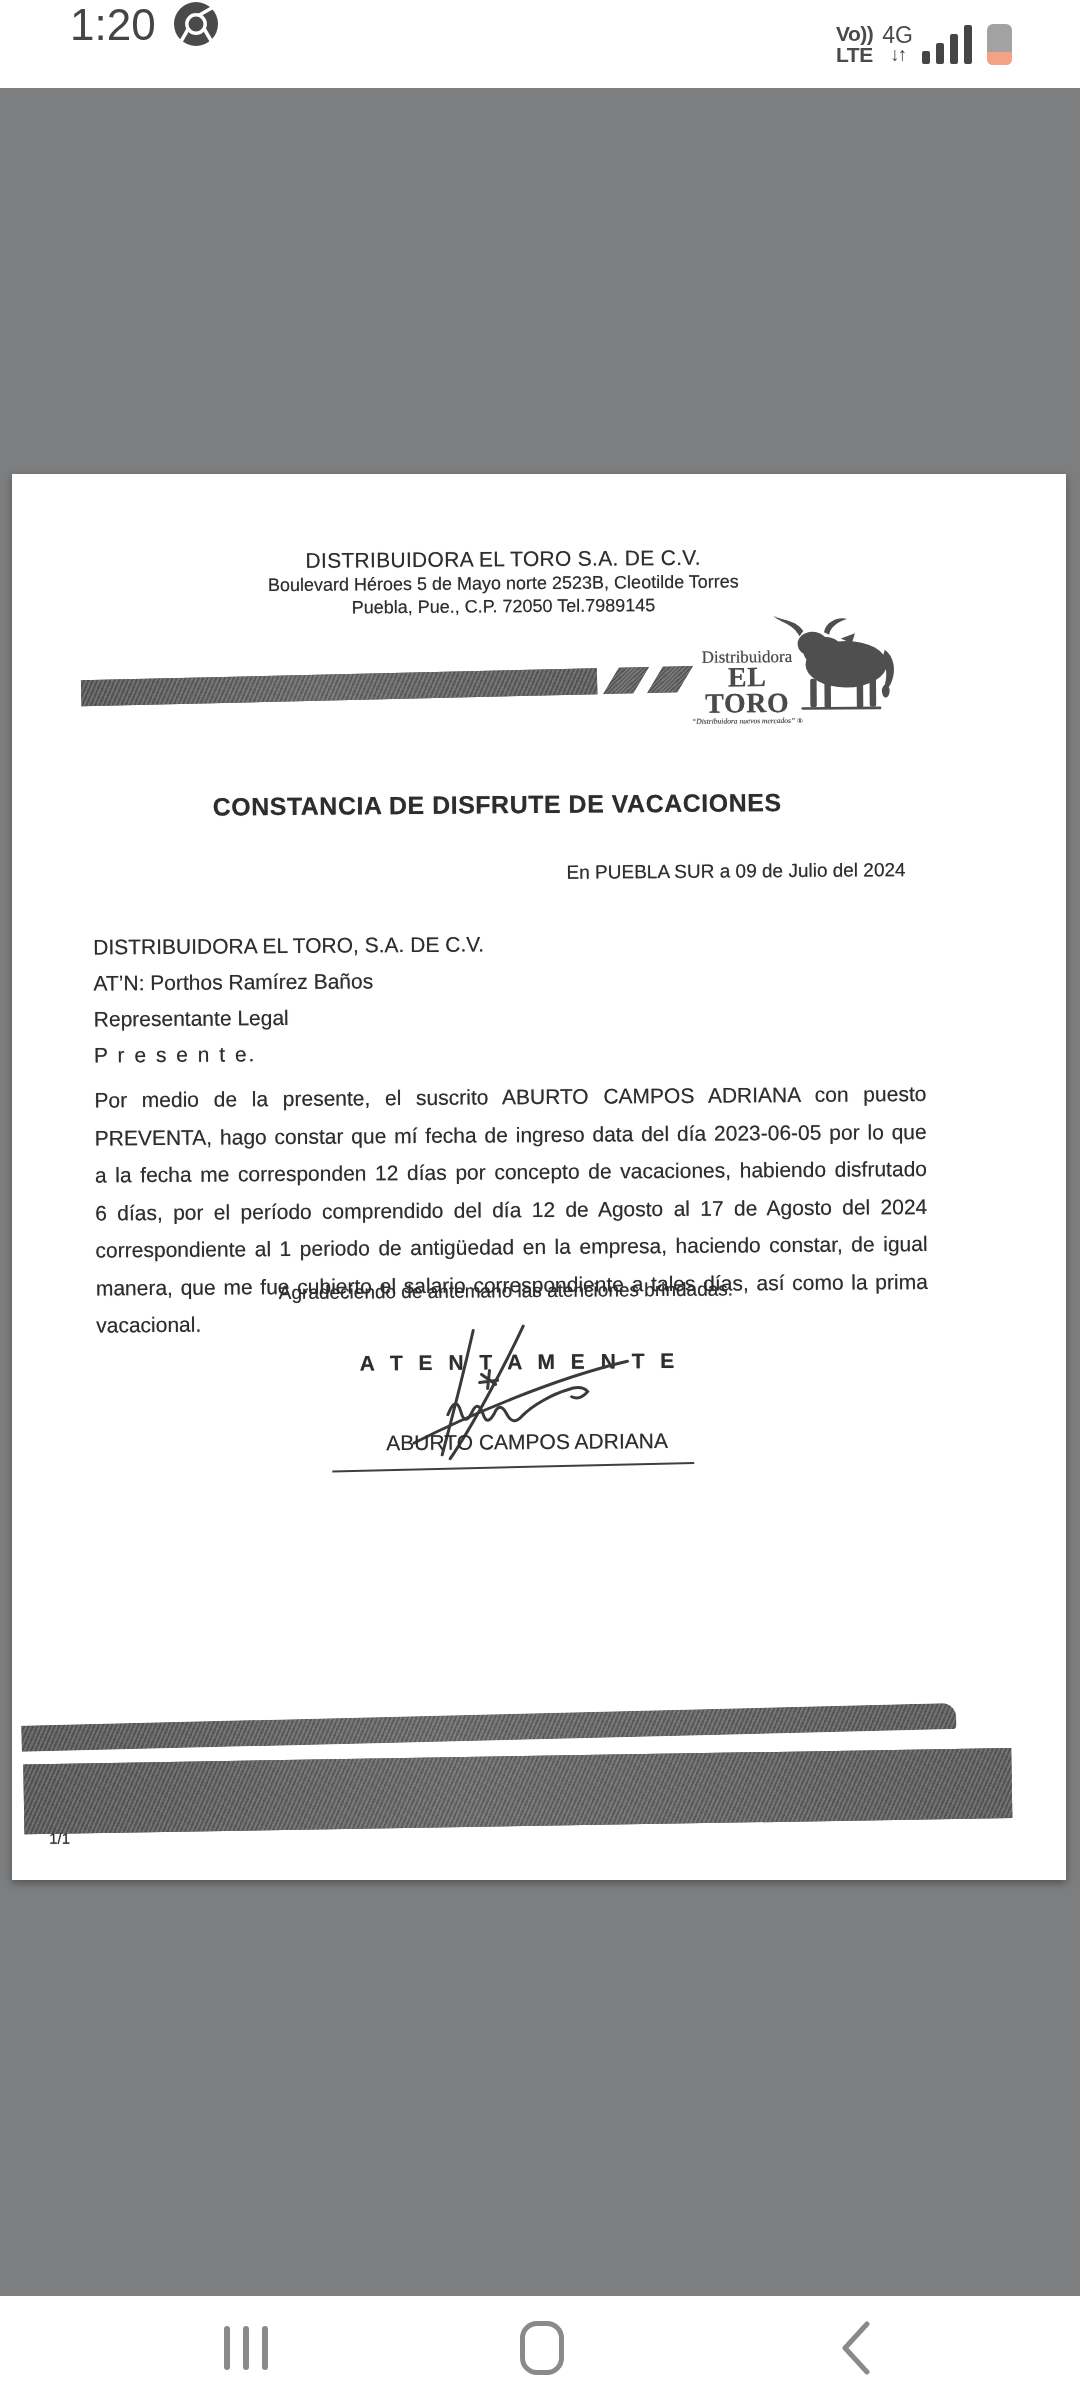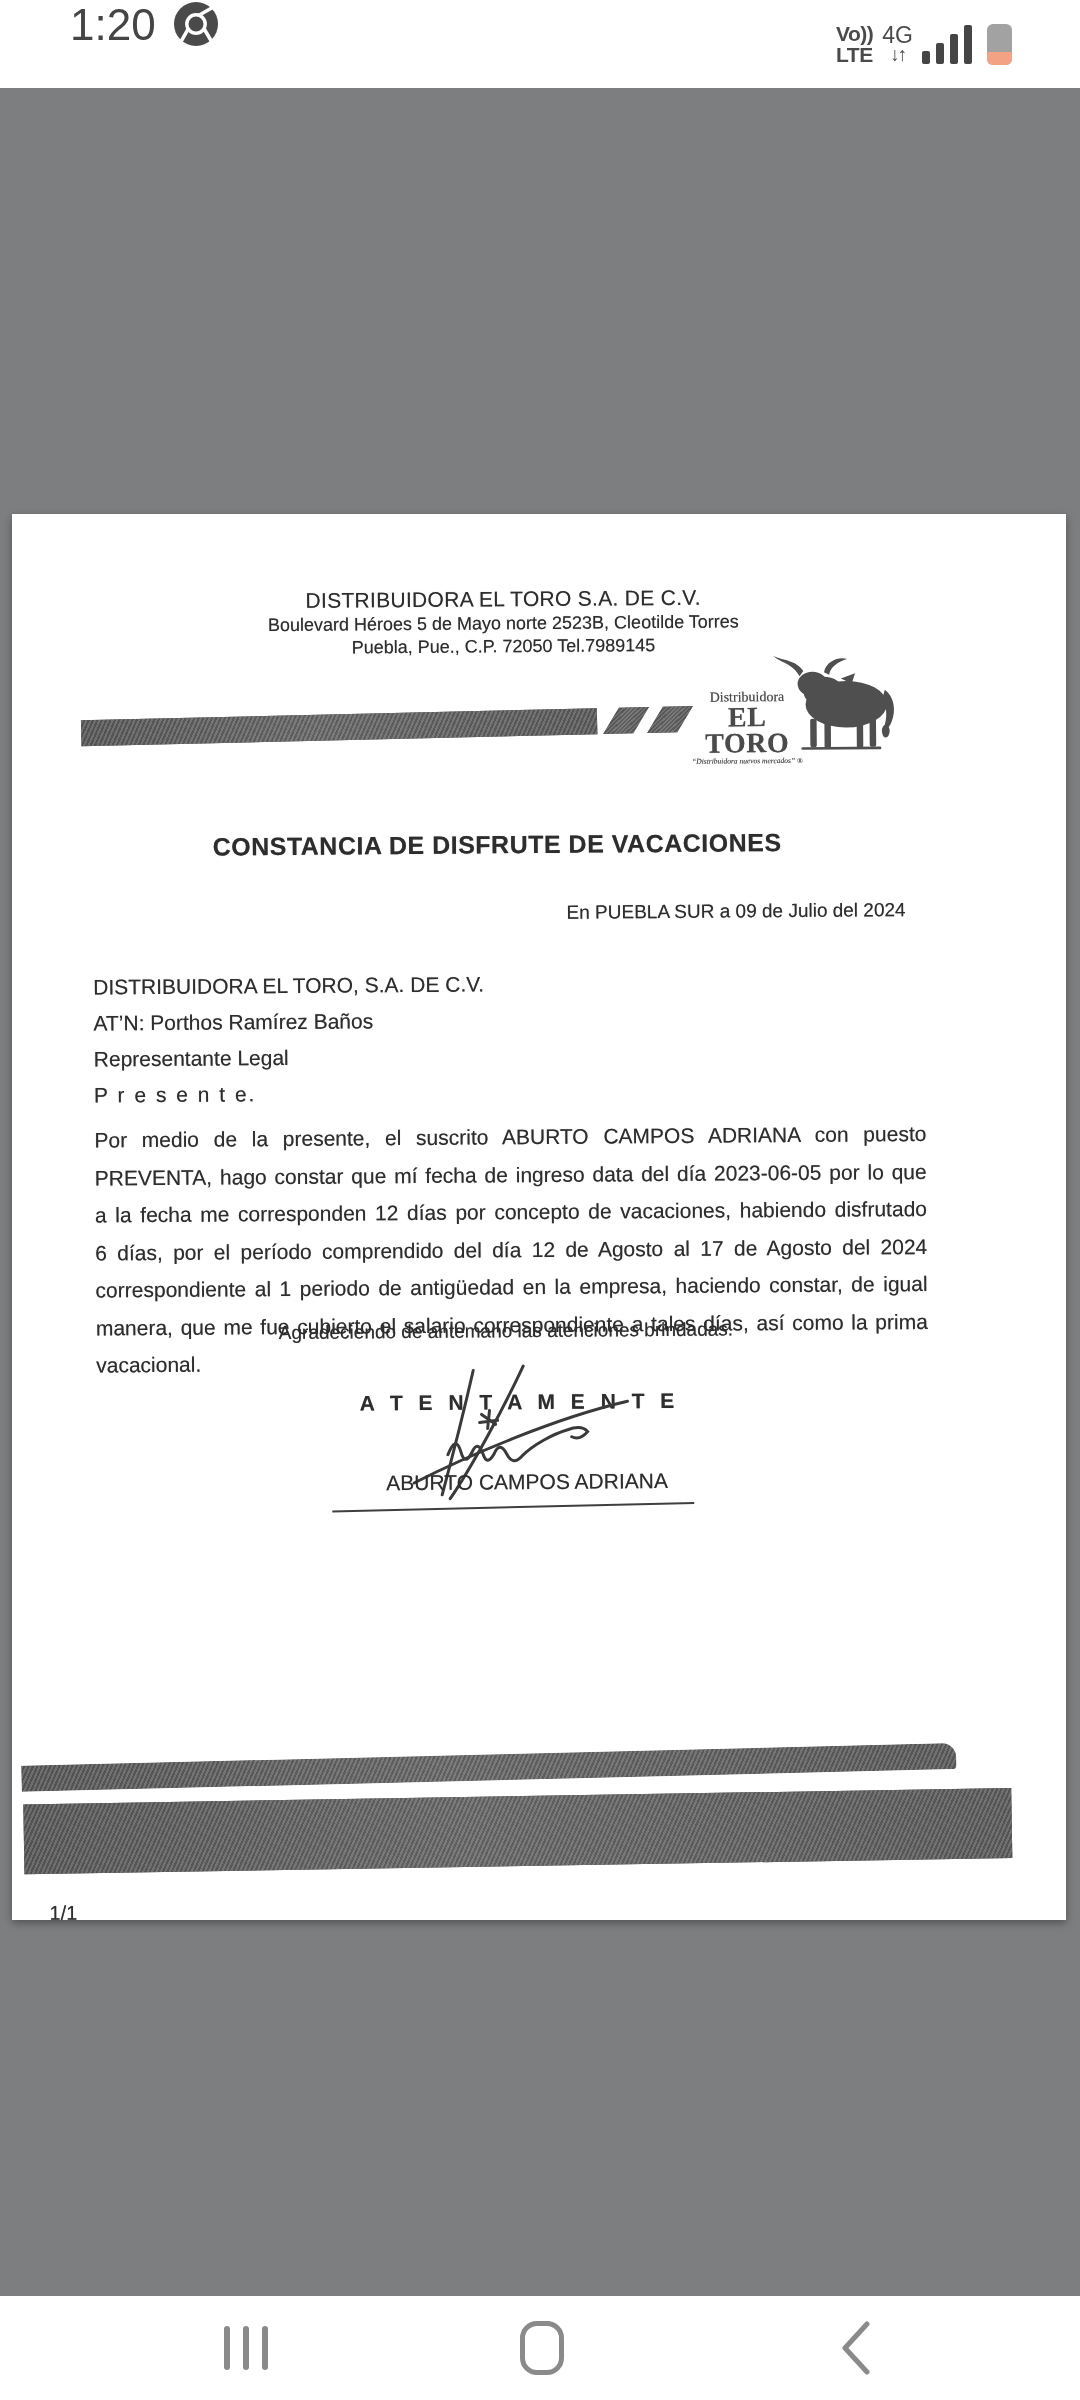--- a/index.html
+++ b/index.html
@@ -16,58 +16,58 @@
   .sb-right { position:absolute; right:68px; top:0; height:88px; display:flex; align-items:center; gap:9px; }
   .volte { font-size:21px; font-weight:700; color:#4a4a4a; line-height:21px; letter-spacing:-0.5px; }
   .netblk { text-align:center; color:#4a4a4a; }
   .netblk .ng { font-size:23px; font-weight:400; line-height:20px; }
   .netblk .arr { font-size:19px; line-height:19px; letter-spacing:-2px; font-weight:700; }
   .battery { width:25px; height:41px; border-radius:6px; background:#a2a2a2; position:relative; overflow:hidden; }
   .battery .fill { position:absolute; bottom:0; left:0; width:100%; height:30%; background:#f3a284; }
   
   .viewer { position:absolute; top:88px; left:0; width:1080px; height:2208px; background:#7d7e80; }
   .page { position:absolute; left:12px; top:386px; width:1054px; height:1406px; background:#ffffff;
-          box-shadow:0 3px 8px rgba(0,0,0,0.35);margin-top:40px; }
+          box-shadow:0 3px 8px rgba(0,0,0,0.35); }
   .scan { position:absolute; inset:0; transform:rotate(-0.45deg); color:#2d2d2d;
           text-shadow:0 0 0.7px rgba(40,40,40,0.55); }
   .hdr { position:absolute; top:72px; left:0; width:100%; text-align:center; margin-left:-31px; }
   .hdr .co { font-size:21px; line-height:26px; letter-spacing:0.3px; }
   .hdr .ad { font-size:18px; line-height:23px; }
   .deco-row { position:absolute; top:198px; left:73px; width:610px; height:26px; transform:rotate(-0.9deg); }
   .tex { background-color:#5f5f5f;
          background-image:repeating-linear-gradient(115deg, rgba(255,255,255,0.12) 0 2px, rgba(0,0,0,0.10) 2px 4px),
                           linear-gradient(90deg,#5a5a5a,#6a6a6a 45%,#5d5d5d); }
   .deco-bar { position:absolute; left:0; top:0; width:516px; height:100%; }
   .deco-dash { position:absolute; top:0; width:30px; height:100%; transform:skewX(-32deg); }
   .d1 { left:530px; } .d2 { left:574px; }
   .logo { position:absolute; left:680px; top:140px; width:215px; height:118px; }
   .logo svg { position:absolute; right:0; top:0; }
   .logo-text { position:absolute; left:0; bottom:4px; width:118px; text-align:center;
                font-family:"Liberation Serif","DejaVu Serif",serif; color:#4a4a4a; }
-  .logo-text .lt1 { font-size:14px; line-height:15px; }
+  .logo-text .lt1 { font-size:17px; line-height:15px; }
   .logo-text .lt2 { font-size:28px; font-weight:700; line-height:26px; letter-spacing:0.5px; }
   .logo-text .lt3 { font-size:7.5px; line-height:10px; font-style:italic; }
   .title { position:absolute; top:316px; width:100%; text-align:center; margin-left:-39px;
            font-size:25px; font-weight:700; letter-spacing:0.5px; }
   .date-line { position:absolute; top:388px; right:158px; font-size:19px; }
   .addr { position:absolute; top:452px; left:83px; font-size:21px; line-height:36px; }
   .addr .pres { letter-spacing:2px; }
   .bodytxt { position:absolute; top:604px; left:83px; width:832px; font-size:21px; line-height:37.5px;
              text-align:justify; text-align-last:left; word-spacing:1.5px; }
   .closing { position:absolute; top:806px; width:100%; text-align:center; margin-left:-34px; font-size:19px; }
   .atent { position:absolute; top:876px; width:100%; text-align:center; margin-left:-21px;
            font-size:21px; font-weight:700; letter-spacing:5px; }
   .sig-svg { position:absolute; left:392px; top:848px; }
   .signer { position:absolute; top:956px; width:100%; text-align:center; margin-left:-14px; font-size:21px; }
   .sig-line { position:absolute; top:992px; left:318px; width:362px; height:2px; background:#3f3f3f; transform:rotate(-0.9deg); }
   .thin-bar { position:absolute; top:1240px; left:5px; width:935px; height:26px; transform:rotate(-0.95deg);
               border-top-right-radius:14px; border-bottom-right-radius:4px; background-color:#666; }
   .thick-bar { position:absolute; top:1282px; left:7px; width:988px; height:70px; transform:rotate(-0.5deg);
                background-color:#595959; }
-  .pagenum { position:absolute; left:32px; top:1384px; font-size:20px; }
+  .pagenum { position:absolute; left:32px; top:1352px; font-size:15px; }
   
   .nav-bar { position:absolute; top:2296px; left:0; width:1080px; height:104px; background:#ffffff; }
   .nav-btn { position:absolute; top:0; height:104px; display:flex; align-items:center; }
   .recents { left:224px; gap:13px; }
   .recents span { display:block; width:6px; height:44px; background:#8a8a8a; border-radius:3px; }
   .home { left:520px; }
   .home .sq { width:44px; height:54px; border:5px solid #8a8a8a; border-radius:17px; }
   .back { left:838px; }
 </style>
 </head>

